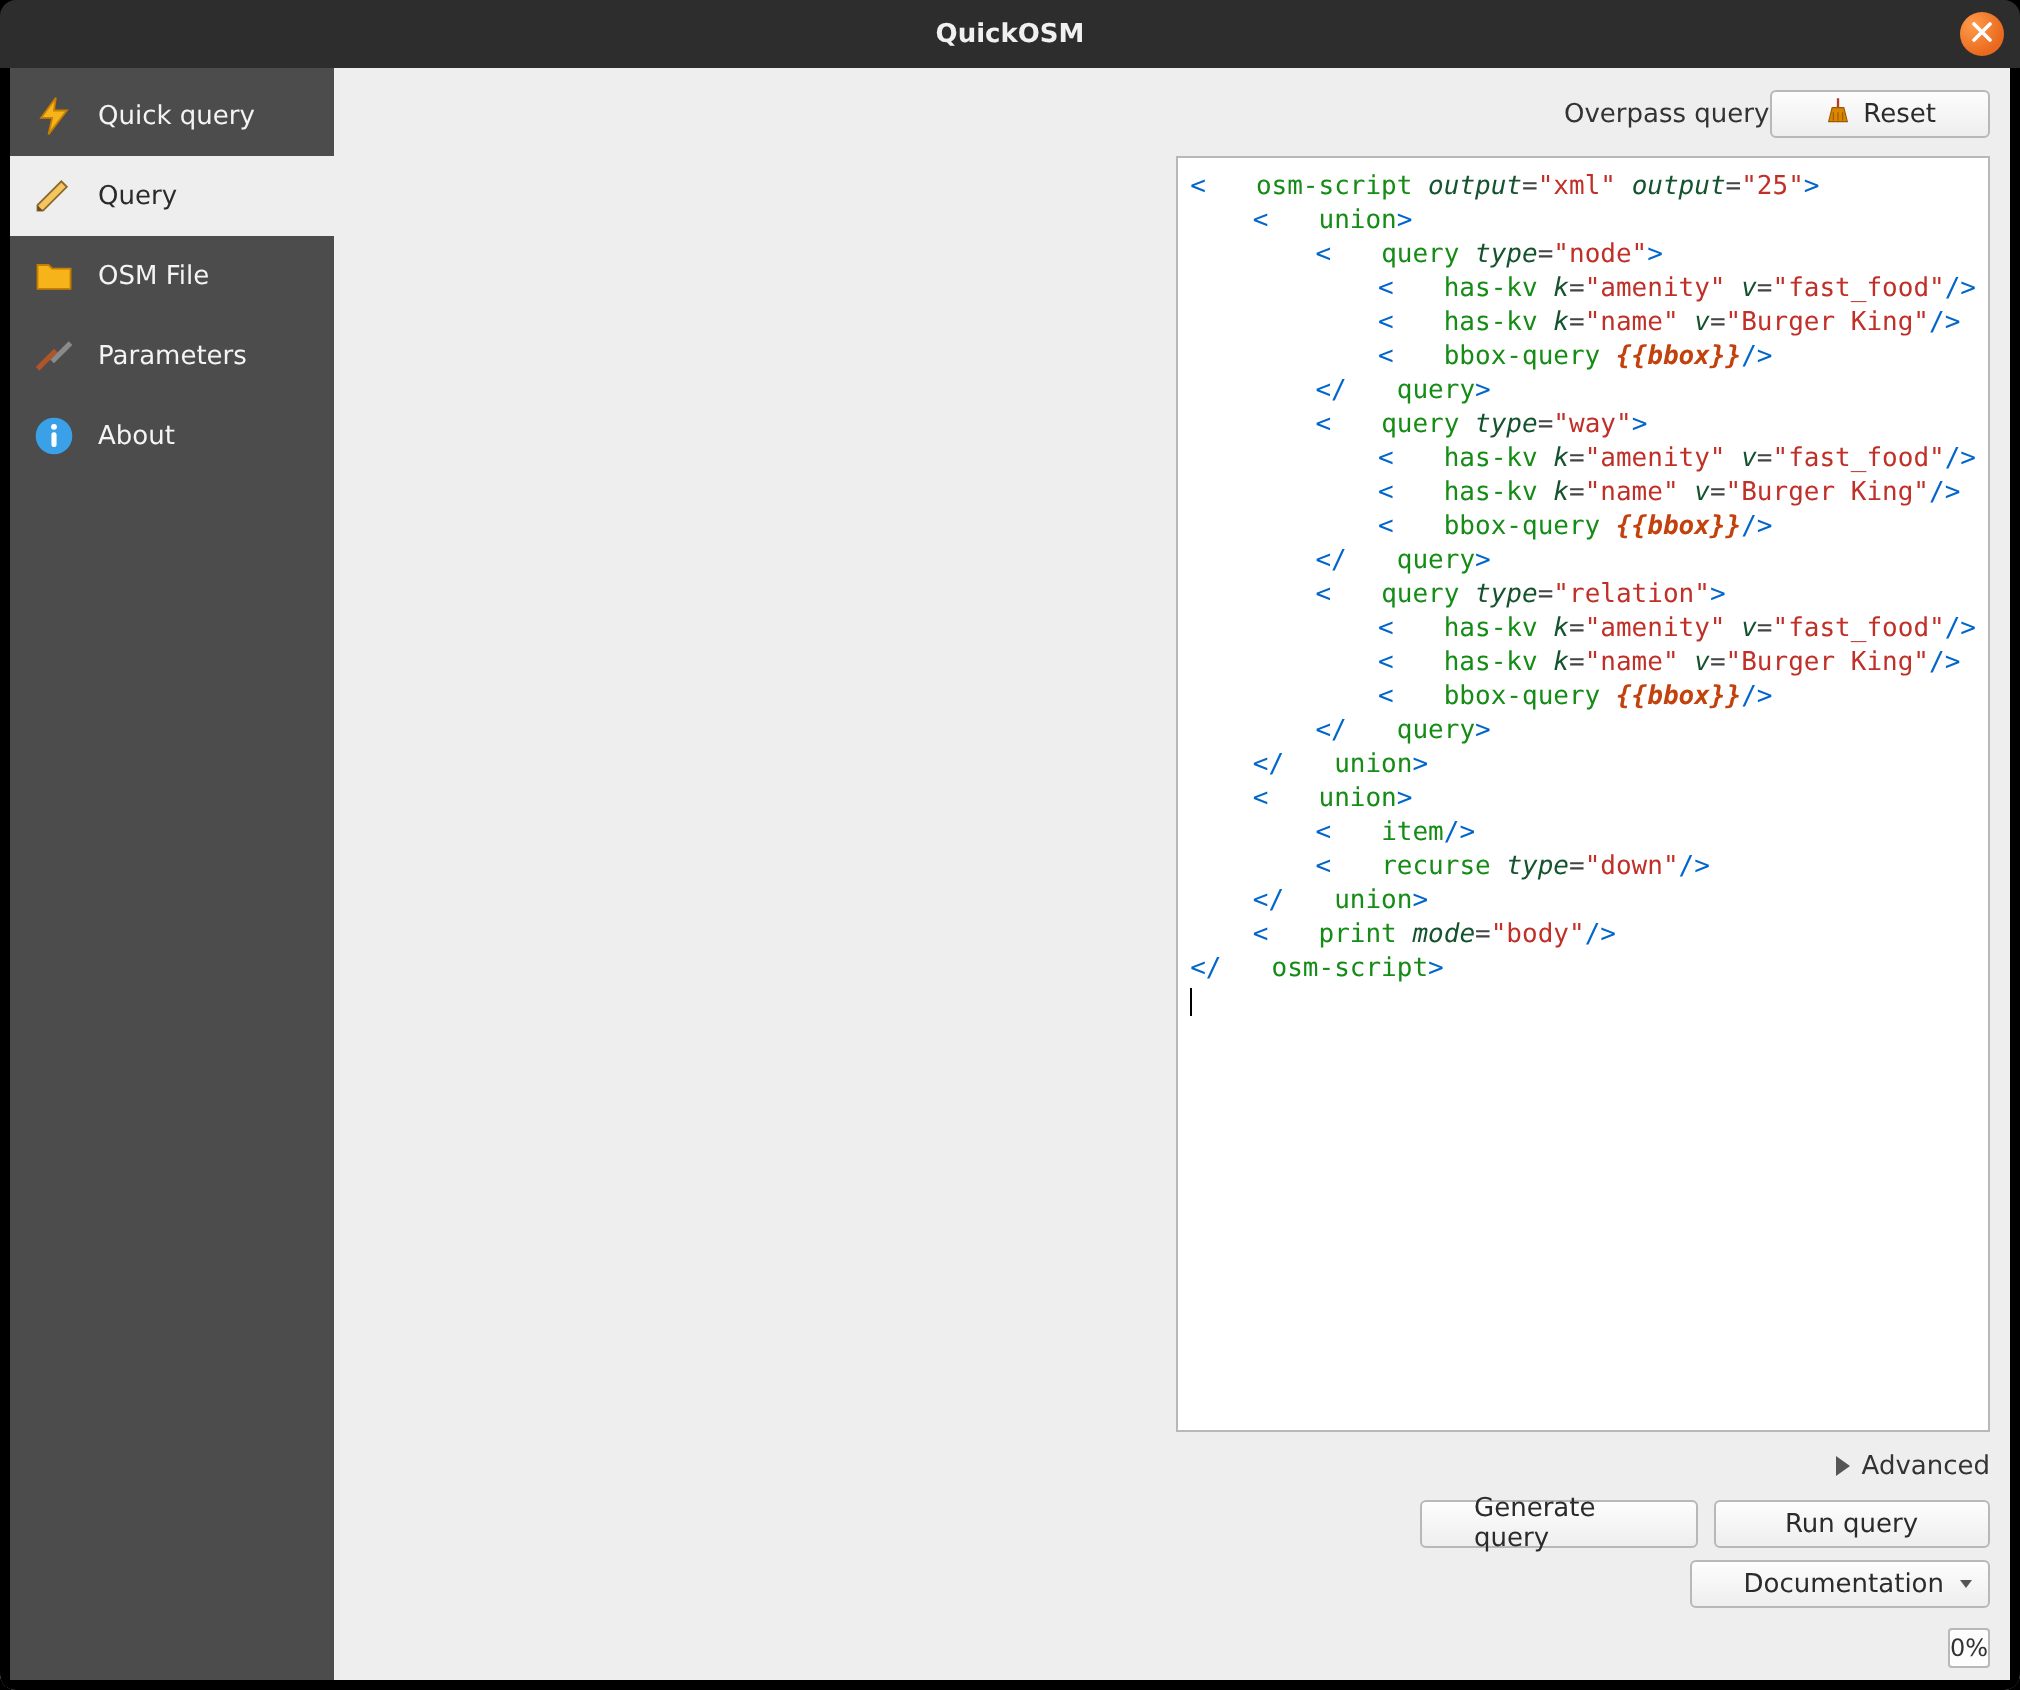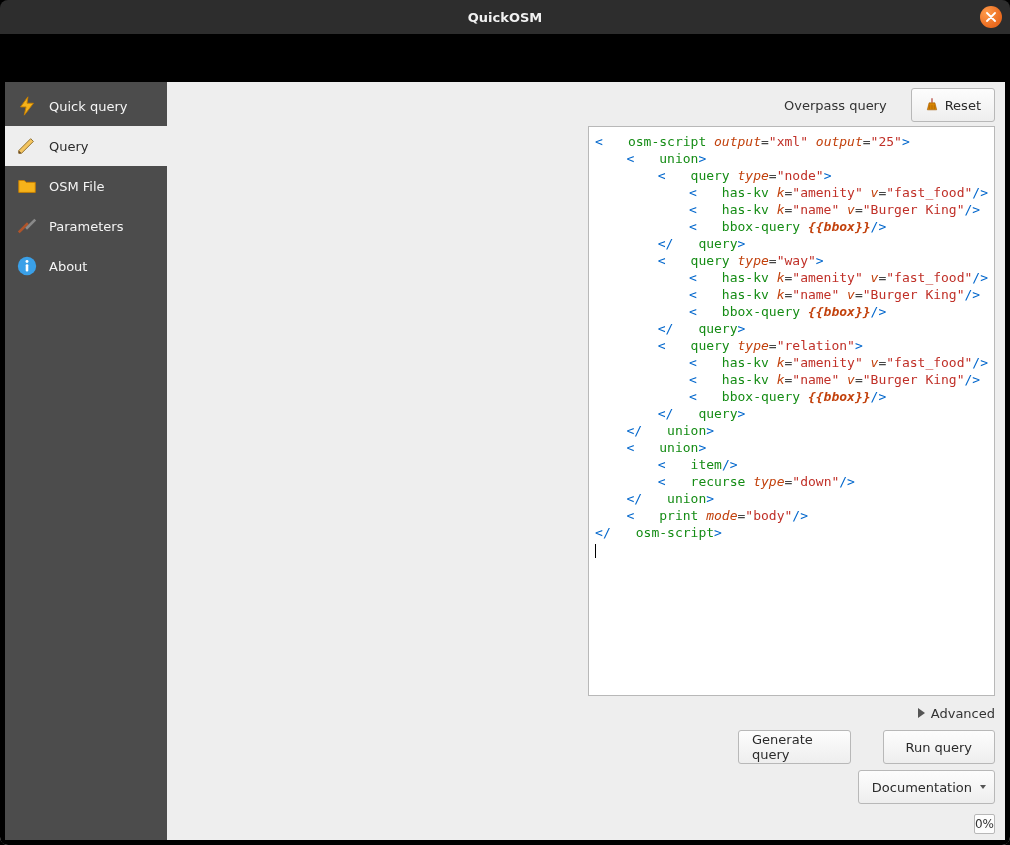--- a/index.html
+++ b/index.html
@@ -13,21 +13,20 @@
     color: #2b2b2b;
   }
   .window {
     width: 1010px;
     height: 845px;
     background: #000;
     border-radius: 8px;
     overflow: hidden;
     display: flex;
     flex-direction: column;
-    gap: 48px;
   }
   .titlebar {
     height: 34px;
     background: #2d2d2d;
     display: flex;
     align-items: center;
     justify-content: center;
     position: relative;
     color: #f0f0f0;
     font-weight: bold;
@@ -92,30 +91,29 @@
     display:flex;
     align-items:center;
     justify-content:space-between;
     height:30px;
   }
   .header-row .title { font-size:13px; color:#333; }
   .btn {
     background:linear-gradient(#fdfdfd,#eee);
     border:1px solid #b8b8b8;
     border-radius:3px;
-    height:34px;
-    padding:0 13px;
+    height:24px;
+    padding:0 26px;
     display:inline-flex;
     align-items:center;
     justify-content:center;
     gap:6px;
     font-size:13px;
     color:#2b2b2b;
     cursor:pointer;
-    margin-left:24px;
   }
   .editor {
     flex:1;
     background:#fff;
     border:1px solid #b8b8b8;
     padding:6px 6px;
     font-family: "DejaVu Sans Mono","Liberation Mono",Consolas,monospace;
     font-size:13px;
     line-height:17px;
     white-space:pre;
@@ -124,21 +122,21 @@
   }
   .cursor-line {
     display:inline-block;
     width:1px; height:14px;
     background:#000;
     vertical-align:middle;
   }
   
   .brkt { color:#0066cc; }      
   .tag  { color:#158c15;margin-left:25px; }      
-  .attr { color:#c2410c; font-style:italic; }  
+  .attr { color:#14532d; font-style:italic; }  
   .eq   { color:#444; }
   .str  { color:#c03028; }      
   .tmpl { color:#c2410c; font-weight:bold; font-style:italic; } 
 
   .expander {
     display:flex;
     align-items:center;
     gap:6px;
     height:22px;
     font-size:13px;

